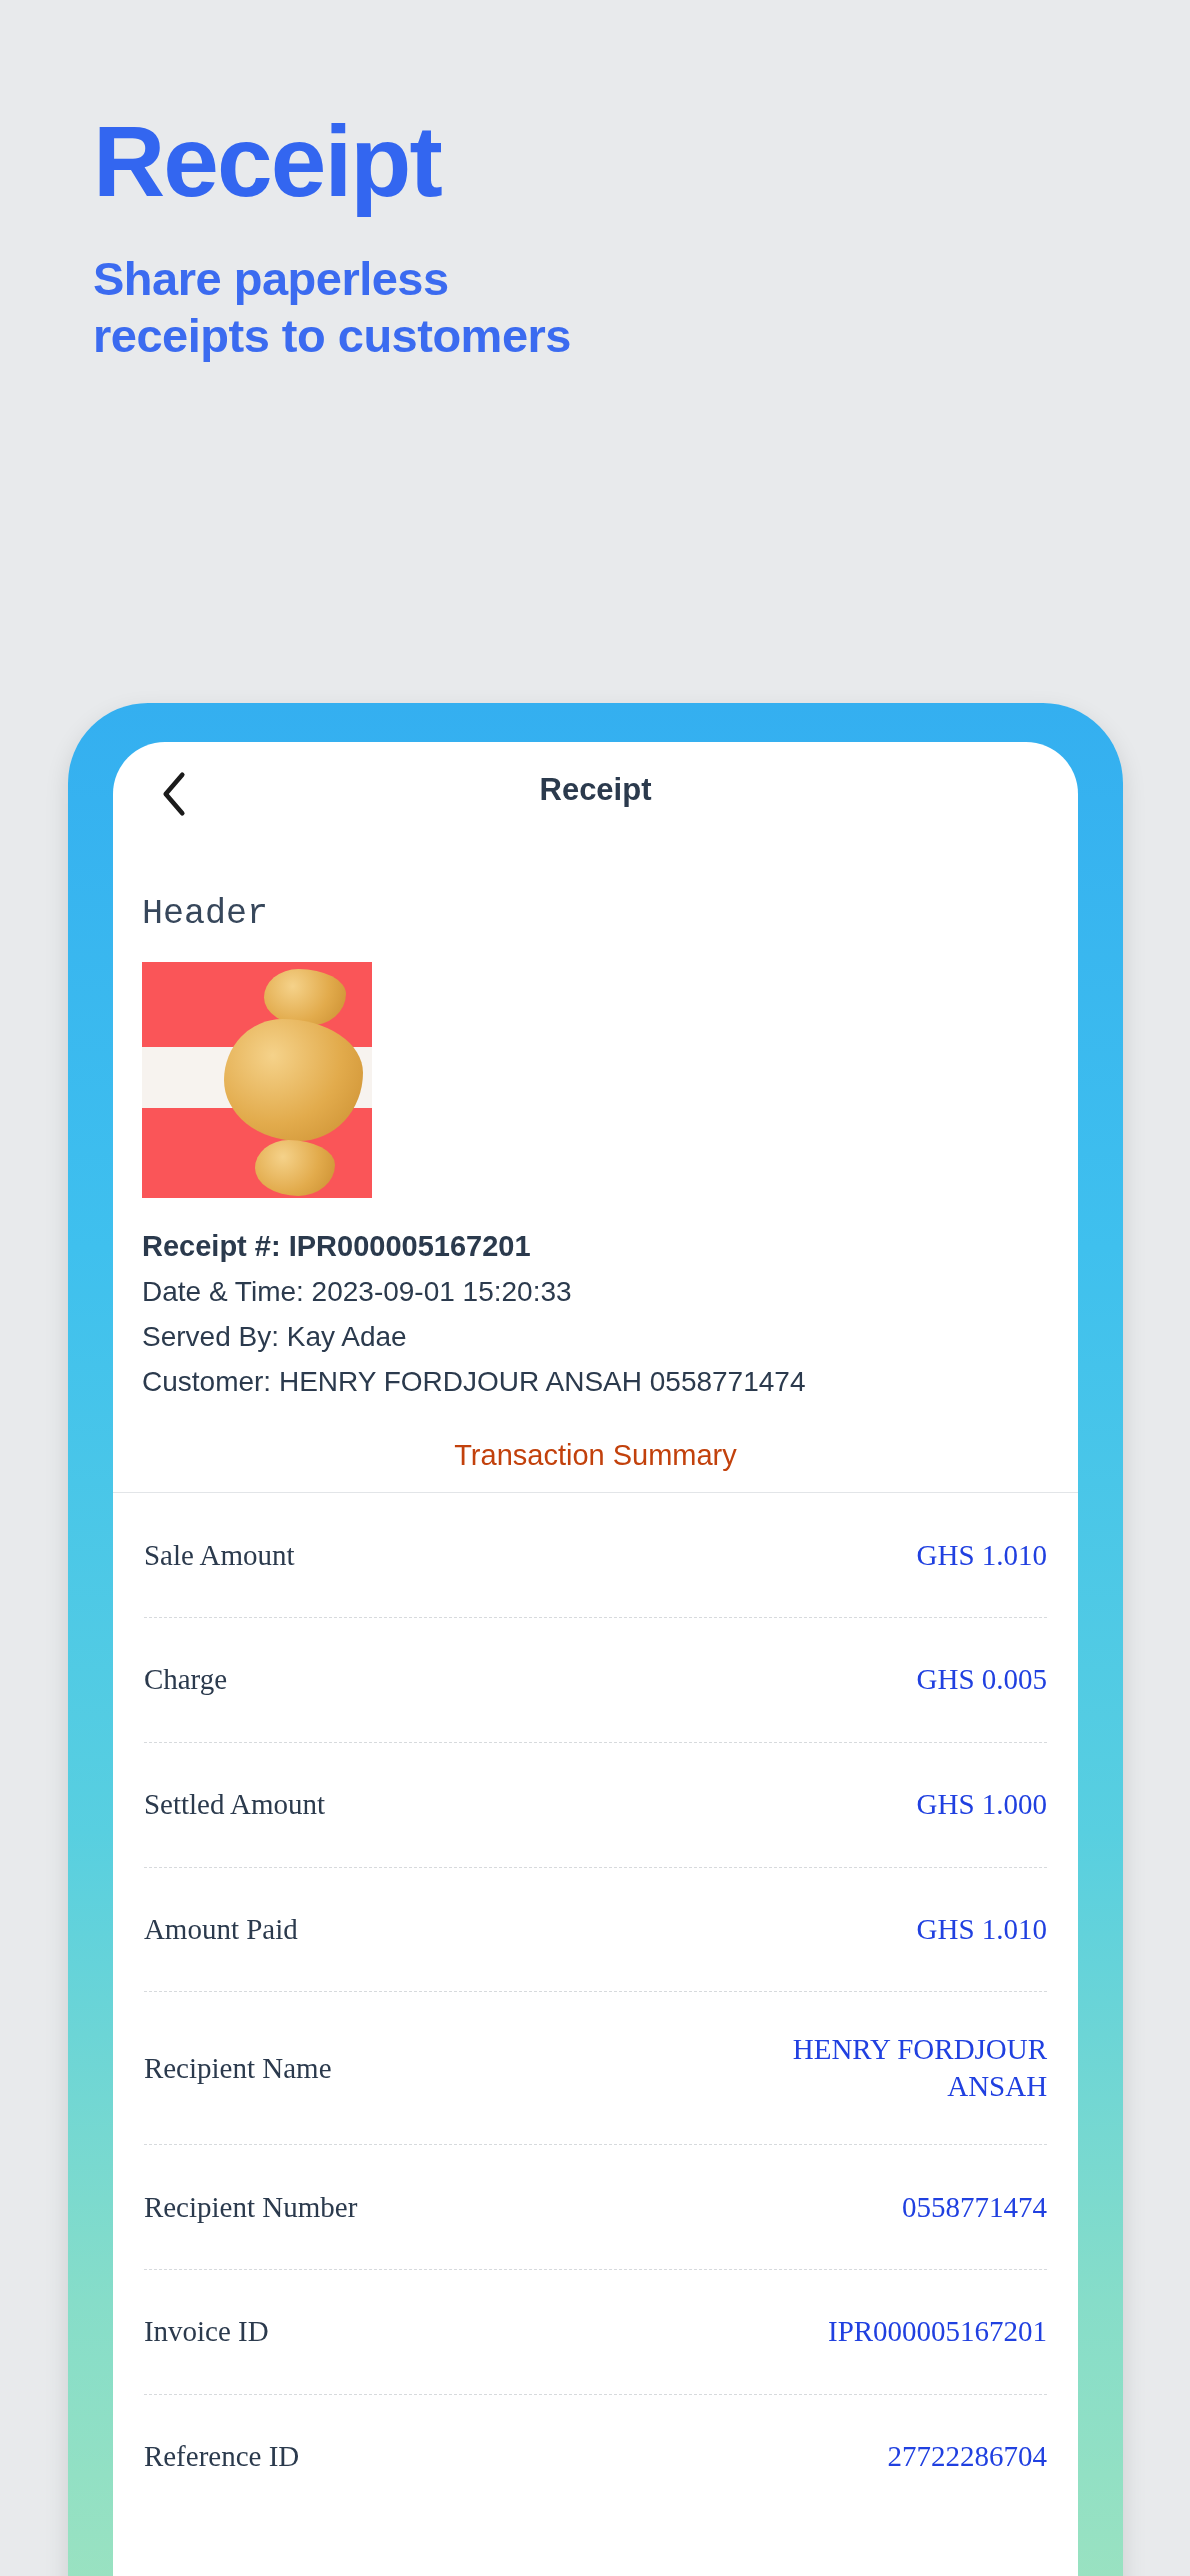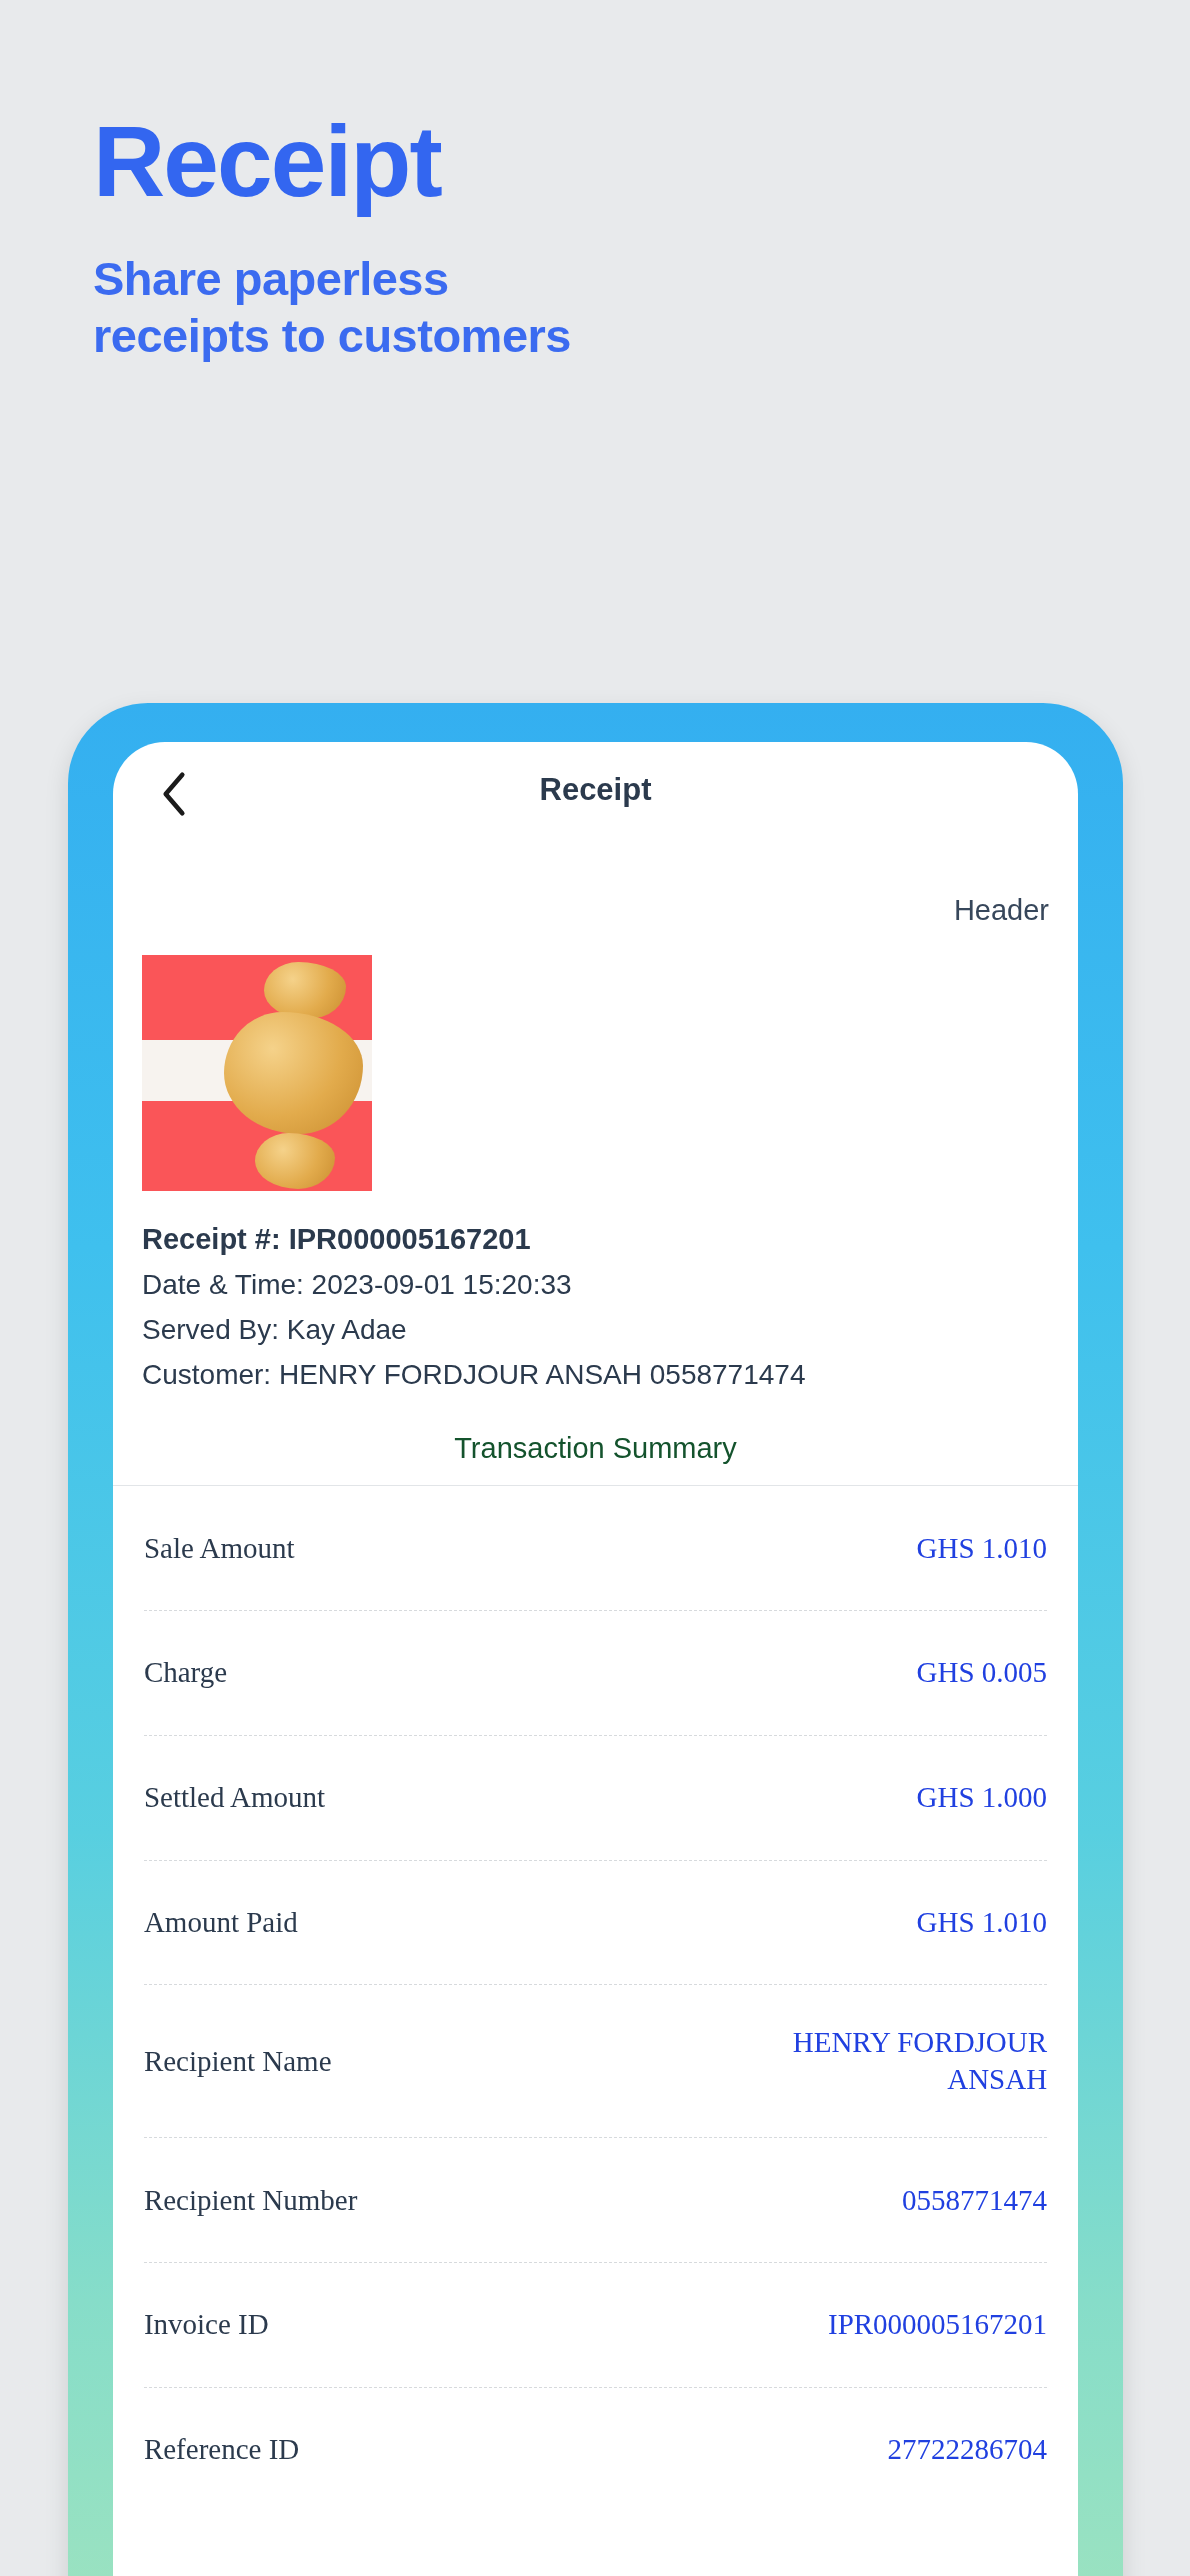--- a/index.html
+++ b/index.html
@@ -87,24 +87,25 @@
     font-size: 31px;
     font-weight: bold;
     color: #2b3a4d;
   }
 
   
   .receipt-body {
     padding: 0 29px;
   }
   .section-label {
-    text-align: right;
-    font-size: 29px;
+    text-align: left;
+    font-size: 35px;
     color: #37475b;
     margin-top: 48px;
+    font-family: Liberation Mono, monospace;
   }
 
   .merchant-row {
     display: flex;
     align-items: flex-start;
     margin-top: 28px;
   }
   .merchant-info {
     flex: 1 1 auto;
     min-width: 0;
@@ -146,21 +147,21 @@
     font-size: 28px;
     color: #2b3a4d;
     margin-bottom: 13px;
     white-space: nowrap;
   }
   .meta-line.bold { font-weight: bold; font-size: 29px; }
 
   .summary-label {
     text-align: center;
     font-size: 29px;
-    color: #14532d;
+    color: #c2410c;
     margin-top: 41px;
     margin-bottom: 20.4px;
   }
   .solid-divider {
     height: 0.9px;
     background: #e2e5e8;
     margin: 0 -29px;
   }
 
   

